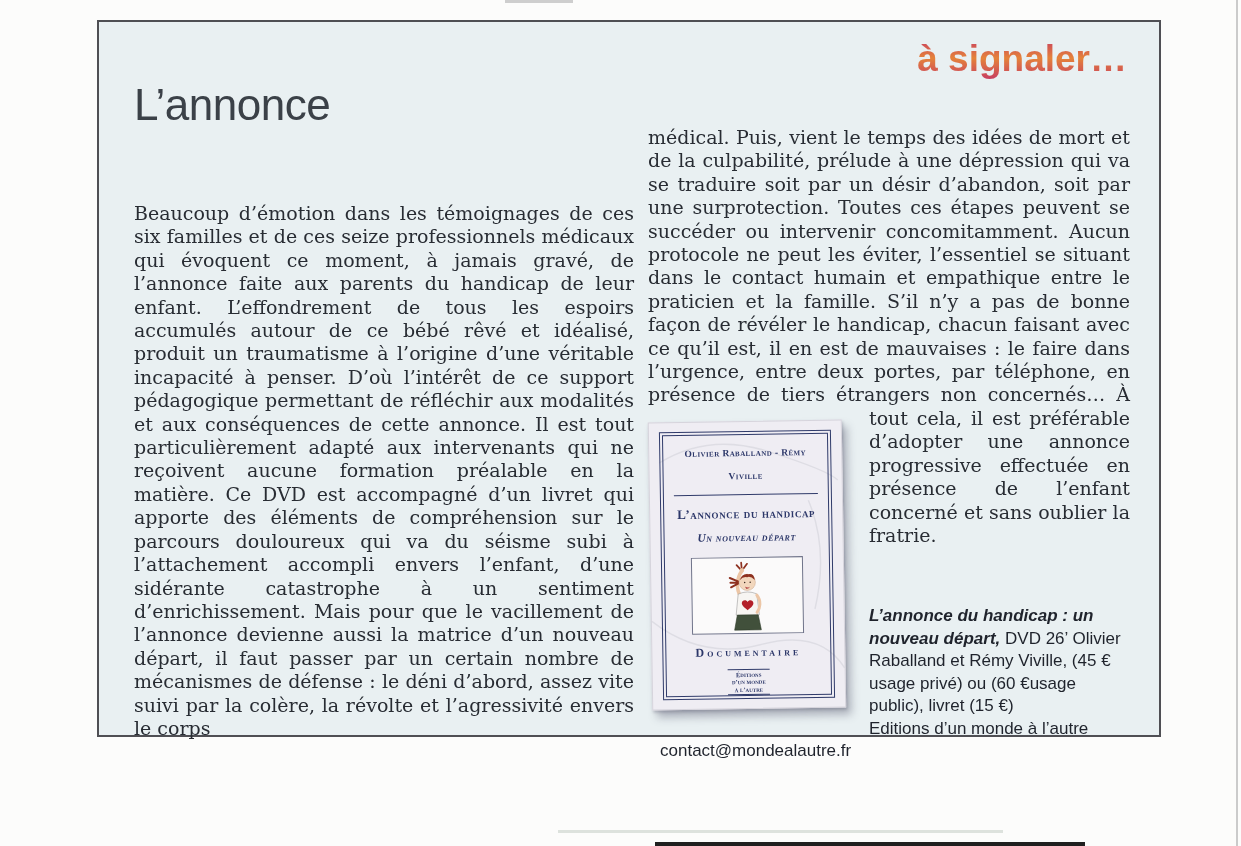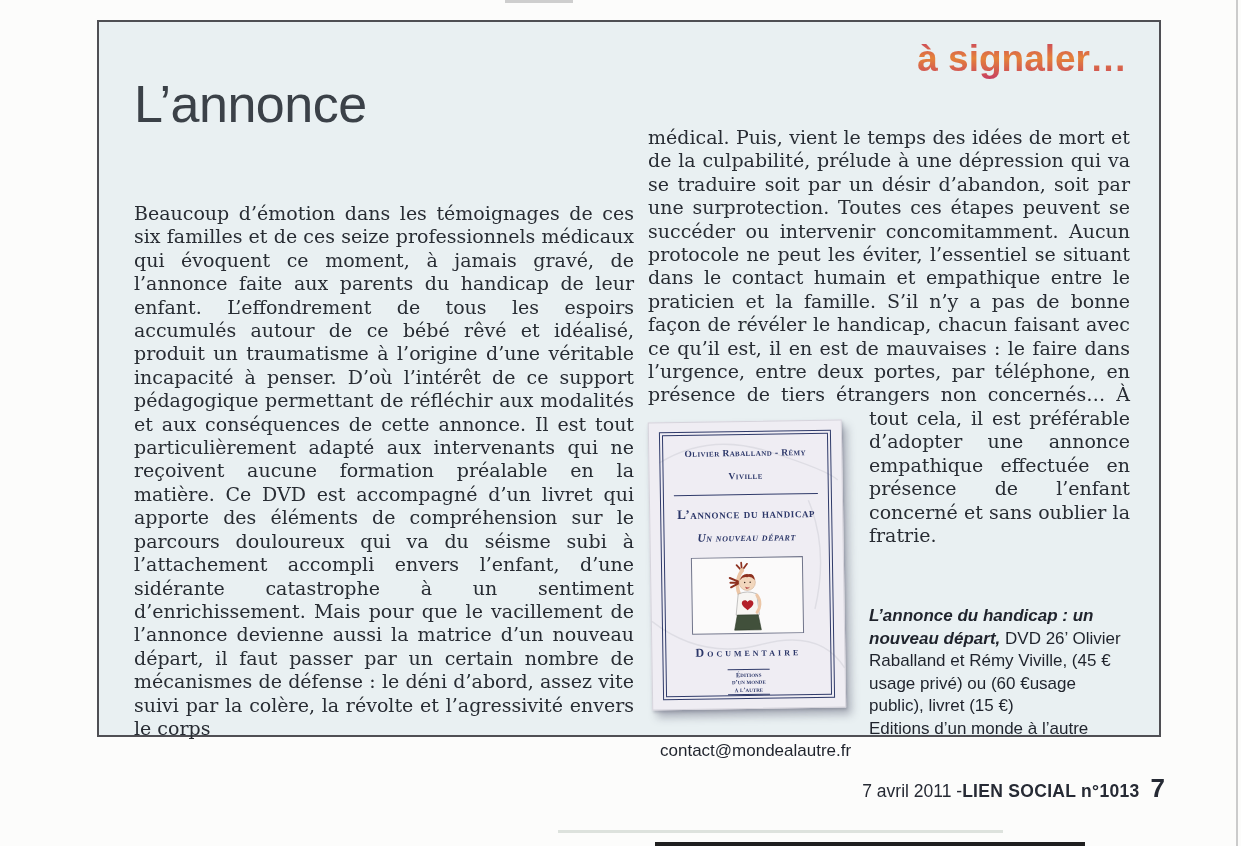--- a/index.html
+++ b/index.html
@@ -18,21 +18,21 @@
   .signal {
     position:absolute; top:16px; right:32px;
     font-size:37px; font-weight:bold; letter-spacing:0px;
     background:linear-gradient(180deg, #c63b63 0%, #e5833a 48%, #c63b63 100%);
     -webkit-background-clip:text; background-clip:text; color:transparent;
   }
 
   
   .title {
     position:absolute; left:35px; top:58px;
-    font-size:52px; line-height:49px; font-weight:normal;
+    font-size:44px; line-height:49px; font-weight:normal;
     color:#3b4148; letter-spacing:-0.5px;
   }
   .title span { display:block; }
 
   
   .col {
     position:absolute;
     font-family:"DejaVu Serif","Liberation Serif",serif;
     font-size:19px; line-height:23.4px; color:#282c33;
     text-align:justify; hyphens:auto; -webkit-hyphens:auto;
@@ -148,34 +148,29 @@
               </svg>
               <div class="dvd-genre">Documentaire</div>
               <div class="dvd-publisher">
                 <div>Éditions</div>
                 <div>d’un monde</div>
                 <div>à l’autre</div>
               </div>
             </div>
           </div>
         </div>
-      </div><span>cela, il est préférable d’adopter une annonce empathique effectuée en présence de l’enfant concerné et sans oublier la fratrie.</span>
+      </div><span>cela, il est préférable d’adopter une annonce progressive effectuée en présence de l’enfant concerné et sans oublier la fratrie.</span>
       <div class="caption">
         <span class="cap-bold">L’annonce du handicap : un nouveau départ,</span><span> DVD 26’ Olivier Raballand et Rémy Viville, (45 € usage privé) ou (60 €usage public), livret (15 €)</span>
         <div>Editions d’un monde à l’autre</div>
         <div>contact@mondealautre.fr</div>
       </div>
     </div>
 
   </div>
 
-  <div class="footer">
-    <span>7 avril 2011 - </span>
-    <span class="mag">LIEN SOCIAL n°1013</span>
-    <span class="pageno">7</span>
-  </div>
 
   <div class="edge-right"></div>
   <div class="smear-bottom"></div>
   <div class="bar-bottom"></div>
   <div class="smudge-top"></div>
 
 </div>
 
 </body></html>

